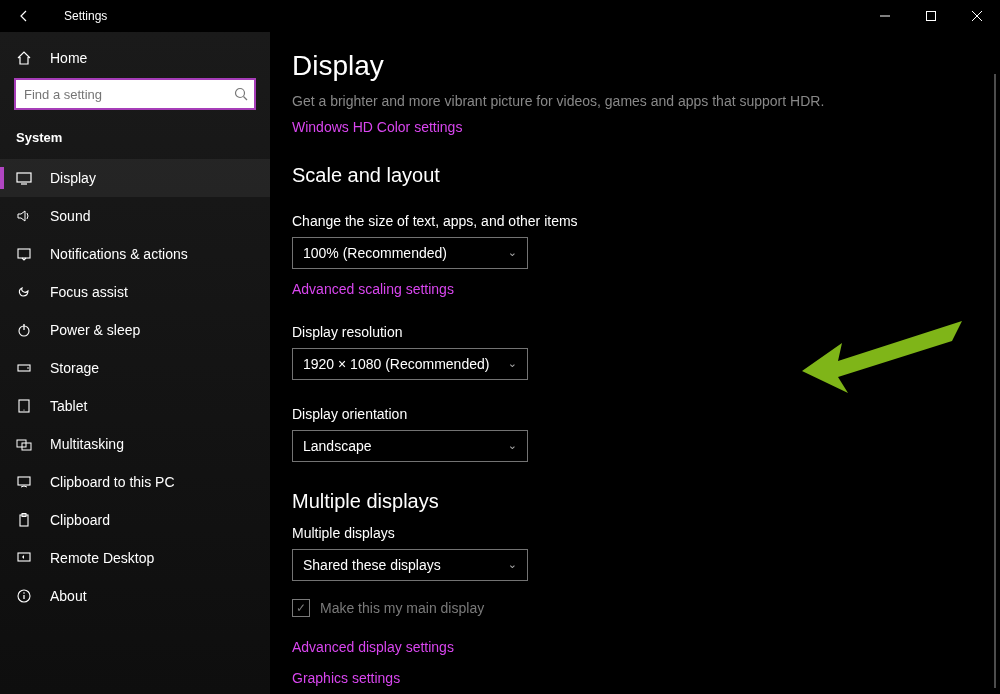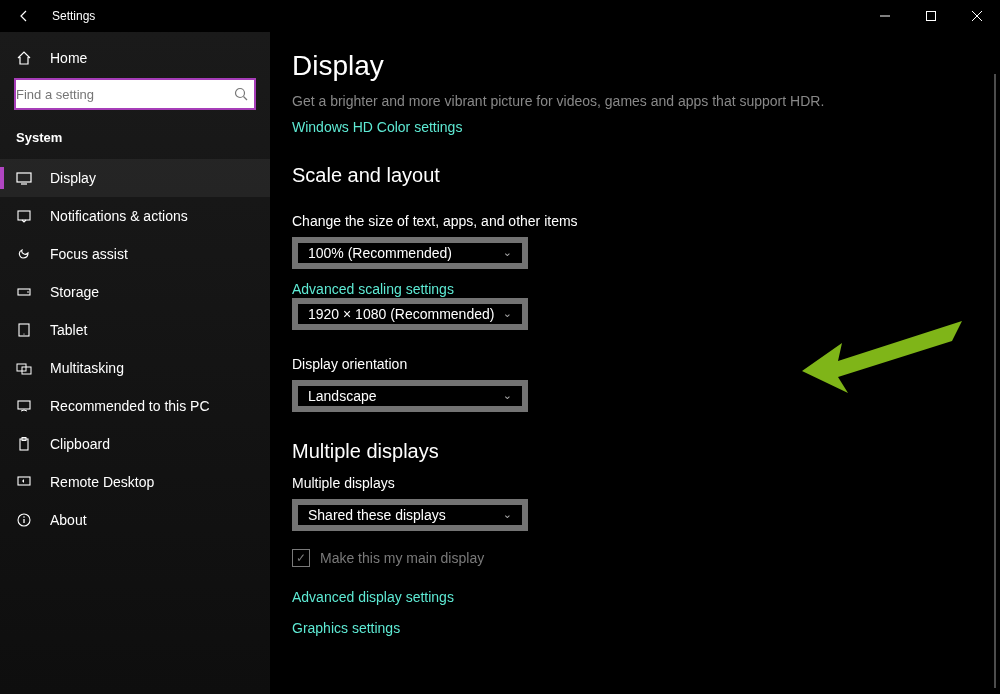--- a/index.html
+++ b/index.html
@@ -1,52 +1,52 @@
 <!DOCTYPE html>
 <html><head>
 <meta charset="utf-8">
 <style>
 * { margin: 0; padding: 0; box-sizing: border-box; font-family: "Segoe UI", sans-serif; }
 body { background: #000; color: #fff; width: 1000px; height: 694px; overflow: hidden; position: relative; }
 
 .titlebar { display: flex; align-items: center; height: 32px; }
 .back-btn { width: 48px; height: 32px; display: flex; align-items: center; justify-content: center; color: #fff; }
-.title { font-size: 12px; font-weight: 400; margin-left: 4px; color: #fff; }
+.title { font-size: 12px; font-weight: 400; margin-left: 16px; color: #fff; }
 .win-controls { margin-left: auto; display: flex; }
 .win-btn { width: 46px; height: 32px; display: flex; align-items: center; justify-content: center; color: #fff; }
 
 .layout { display: flex; height: calc(694px - 32px); }
 
 .sidebar { width: 270px; background: linear-gradient(to bottom, #1a1a1a, #0e0e0e); padding: 8px 0 0 0; overflow-y: auto; }
 .home-row { display: flex; align-items: center; padding: 10px 32px 12px 16px; gap: 18px; }
 .home-row .icon { width: 16px; display:flex; align-items:center; justify-content:center; }
 .home-label { font-size: 14px; font-weight: 400; }
 
 .search-wrap { padding: 0 14px 14px 14px; }
-.search-box { width: 100%; height: 32px; border: 2px solid #a63db8; background: #fff; color: #555; font-size: 13px; padding: 0 30px 0 0; position: relative; }
+.search-box { width: 100%; height: 32px; border: 2px solid #a63db8; background: #fff; color: #555; font-size: 13px; padding: 0 30px 0 8px; position: relative; }
 .search-container { position: relative; }
 .search-icon-pos { position: absolute; right: 8px; top: 50%; transform: translateY(-50%); color: #888; pointer-events: none; }
 
 .section-header { padding: 6px 4px 14px 16px; font-size: 13px; font-weight: 600; color: #fff; }
 
 .nav-list { }
 .nav-item { display: flex; align-items: center; gap: 18px; padding: 11px 16px; font-size: 14px; color: #fff; position: relative; }
 .nav-item .icon { width: 16px; display:flex; align-items:center; justify-content:center; color:#fff; }
 .nav-item.active { background: rgba(255,255,255,0.06); }
 .nav-item.active::before { content: ""; position: absolute; left: 0; top: 8px; bottom: 8px; width: 4px; background: #b146c2; }
 
 .content { flex: 1; padding: 18px 0 0 22px; overflow-y: auto; position: relative; }
 .page-title { font-size: 28px; font-weight: 350; margin-bottom: 14px; }
 .body-text { font-size: 14px; color: #ccc; line-height: 1.35; max-width: 540px; }
-.link { color: #5eead4; font-size: 14px; display: inline-block; margin-top: 8px; }
+.link { color: #d946ef; font-size: 14px; display: inline-block; margin-top: 8px; }
 
 .sec-head { font-size: 20px; font-weight: 400; margin-top: 28px; margin-bottom: 12px; }
 .field-label { font-size: 14px; color: #fff; margin-top: 26px; margin-bottom: 8px; }
 
-.dropdown { width: 236px; height: 32px; border: 6px solid #737373; background: #000; display: flex; align-items: center; justify-content: space-between; padding: 0 10px; font-size: 14px; color: #fff; }
+.dropdown { width: 236px; height: 32px; border: 1px solid #737373; background: #000; display: flex; align-items: center; justify-content: space-between; padding: 0 10px; font-size: 14px; color: #fff; }
 .chev { color: #aaa; font-size: 11px; }
 
 .checkbox-row { display: flex; align-items: center; gap: 10px; margin-top: 18px; color: #7a7a7a; font-size: 14px; }
 .checkbox { width: 18px; height: 18px; border: 1px solid #7a7a7a; display:flex; align-items:center; justify-content:center; font-size:12px; color:#7a7a7a;}
 
 .arrow-annot { position: absolute; left: 532px; top: 289px; pointer-events:none; }
 
 .scrollhint { position:absolute; right:4px; top:42px; bottom:6px; width:2px; background:#4d4d4d; }
 
 svg { display:block; }
@@ -112,37 +112,55 @@
             <svg width="16" height="16" viewBox="0 0 16 16">
               <rect x="1" y="3" width="14" height="9" stroke="#fff" stroke-width="1.2" fill="none"></rect>
               <line x1="5" y1="14" x2="11" y2="14" stroke="#fff" stroke-width="1.2"></line>
             </svg>
           </span>
         <span>Display</span>
       </div>
       <div class="nav-item">
         <span class="icon">
             <svg width="16" height="16" viewBox="0 0 16 16">
+              <path d="M2 6 H5 L9 3 V13 L5 10 H2 Z" stroke="#fff" stroke-width="1" fill="none"></path>
+              <path d="M11 5 Q13 8 11 11" stroke="#fff" stroke-width="1" fill="none"></path>
+            </svg>
+          </span>
+        <span>Sound</span>
+      </div>
+      <div class="nav-item">
+        <span class="icon">
+            <svg width="16" height="16" viewBox="0 0 16 16">
               <rect x="2" y="3" width="12" height="9" stroke="#fff" stroke-width="1.1" fill="none"></rect>
               <path d="M6 12 L8 14 L10 12" stroke="#fff" stroke-width="1.1" fill="none"></path>
             </svg>
           </span>
         <span>Notifications &amp; actions</span>
       </div>
       <div class="nav-item">
         <span class="icon">
             <svg width="16" height="16" viewBox="0 0 16 16">
               <path d="M4 10 Q2 6 6 4 Q5 7 8 8 Q10 9 12 7 Q12 12 7 12 Q5 12 4 10 Z" stroke="#fff" stroke-width="1.1" fill="none"></path>
             </svg>
           </span>
         <span>Focus assist</span>
       </div>
       <div class="nav-item">
         <span class="icon">
             <svg width="16" height="16" viewBox="0 0 16 16">
+              <circle cx="8" cy="9" r="5" stroke="#fff" stroke-width="1.1" fill="none"></circle>
+              <line x1="8" y1="2" x2="8" y2="8" stroke="#fff" stroke-width="1.3"></line>
+            </svg>
+          </span>
+        <span>Power &amp; sleep</span>
+      </div>
+      <div class="nav-item">
+        <span class="icon">
+            <svg width="16" height="16" viewBox="0 0 16 16">
               <rect x="2" y="5" width="12" height="6" stroke="#fff" stroke-width="1.1" fill="none"></rect>
               <circle cx="12" cy="8" r="0.8" fill="#fff"></circle>
             </svg>
           </span>
         <span>Storage</span>
       </div>
       <div class="nav-item">
         <span class="icon">
             <svg width="16" height="16" viewBox="0 0 16 16">
               <rect x="3" y="2" width="10" height="12" stroke="#fff" stroke-width="1.1" fill="none"></rect>
@@ -160,21 +178,21 @@
           </span>
         <span>Multitasking</span>
       </div>
       <div class="nav-item">
         <span class="icon">
             <svg width="16" height="16" viewBox="0 0 16 16">
               <rect x="2" y="3" width="12" height="8" stroke="#fff" stroke-width="1.1" fill="none"></rect>
               <path d="M5 13 Q8 11 11 13" stroke="#fff" stroke-width="1" fill="none"></path>
             </svg>
           </span>
-        <span>Recommended to this PC</span>
+        <span>Clipboard to this PC</span>
       </div>
       <div class="nav-item">
         <span class="icon">
             <svg width="16" height="16" viewBox="0 0 16 16">
               <rect x="4" y="3" width="8" height="11" stroke="#fff" stroke-width="1.1" fill="none"></rect>
               <rect x="6" y="1.5" width="4" height="3" stroke="#fff" stroke-width="1" fill="none"></rect>
             </svg>
           </span>
         <span>Clipboard</span>
       </div>
@@ -210,20 +228,21 @@
 
     <div class="sec-head">Scale and layout</div>
 
     <div class="field-label">Change the size of text, apps, and other items</div>
     <div class="dropdown">
       <span>100% (Recommended)</span>
       <span class="chev">⌄</span>
     </div>
     <a class="link" style="margin-top:12px;">Advanced scaling settings</a>
 
+    <div class="field-label">Display resolution</div>
     <div class="dropdown">
       <span>1920 × 1080 (Recommended)</span>
       <span class="chev">⌄</span>
     </div>
 
     <div class="field-label">Display orientation</div>
     <div class="dropdown">
       <span>Landscape</span>
       <span class="chev">⌄</span>
     </div>

